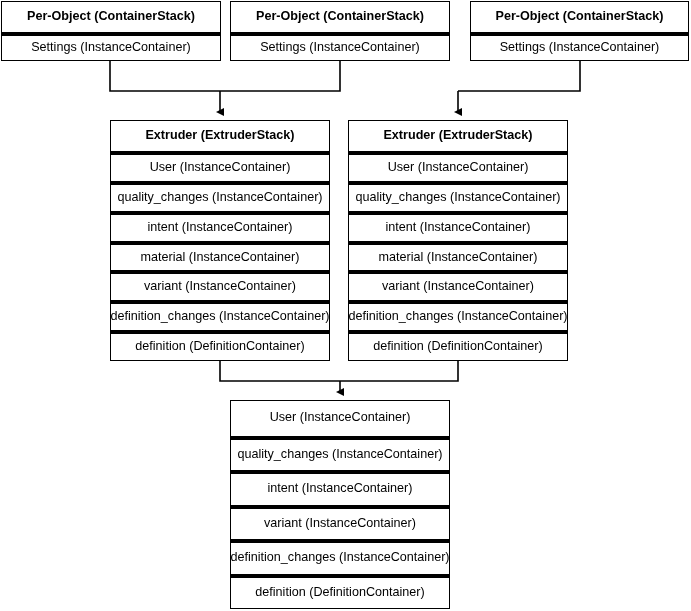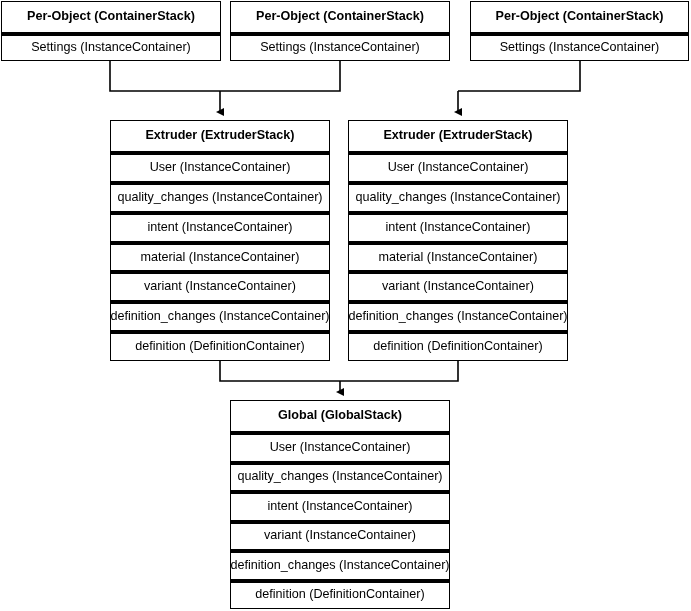--- a/index.html
+++ b/index.html
@@ -89,21 +89,20 @@
         <div class="row header" style="flex: 0 0 30px; border-top-color: rgb(0, 0, 0); color: rgb(0, 0, 0);">Extruder (ExtruderStack)</div>
         <div class="row" style="flex: 1 1 30px; border-top-color: rgb(0, 0, 0); color: rgb(0, 0, 0);">User (InstanceContainer)</div>
         <div class="row" style="flex: 1 1 30px; border-top-color: rgb(0, 0, 0); color: rgb(0, 0, 0);">quality_changes (InstanceContainer)</div>
         <div class="row" style="flex: 1 1 30px; border-top-color: rgb(0, 0, 0); color: rgb(0, 0, 0);">intent (InstanceContainer)</div>
         <div class="row" style="flex: 1 1 30px; border-top-color: rgb(0, 0, 0); color: rgb(0, 0, 0);">material (InstanceContainer)</div>
         <div class="row" style="flex: 1 1 30px; border-top-color: rgb(0, 0, 0); color: rgb(0, 0, 0);">variant (InstanceContainer)</div>
         <div class="row" style="flex: 1 1 30px; border-top-color: rgb(0, 0, 0); color: rgb(0, 0, 0);">definition_changes (InstanceContainer)</div>
         <div class="row" style="flex: 1 1 30px; border-top-color: rgb(0, 0, 0); color: rgb(0, 0, 0);">definition (DefinitionContainer)</div>
       </div>
       <div class="node" style="left: 230px; top: 400px; width: 220px; height: 209px; border-color: rgb(0, 0, 0);">
-        <div class="row header" style="flex: 0 0 30px; border-top-color: rgb(0, 0, 0); color: rgb(0, 0, 0);">Global (GlobalStack)</div>
         <div class="row" style="flex: 1 1 30px; border-top-color: rgb(0, 0, 0); color: rgb(0, 0, 0);">User (InstanceContainer)</div>
         <div class="row" style="flex: 1 1 30px; border-top-color: rgb(0, 0, 0); color: rgb(0, 0, 0);">quality_changes (InstanceContainer)</div>
         <div class="row" style="flex: 1 1 30px; border-top-color: rgb(0, 0, 0); color: rgb(0, 0, 0);">intent (InstanceContainer)</div>
         <div class="row" style="flex: 1 1 30px; border-top-color: rgb(0, 0, 0); color: rgb(0, 0, 0);">variant (InstanceContainer)</div>
         <div class="row" style="flex: 1 1 30px; border-top-color: rgb(0, 0, 0); color: rgb(0, 0, 0);">definition_changes (InstanceContainer)</div>
         <div class="row" style="flex: 1 1 30px; border-top-color: rgb(0, 0, 0); color: rgb(0, 0, 0);">definition (DefinitionContainer)</div>
       </div>
     </div>
 </div>
 

